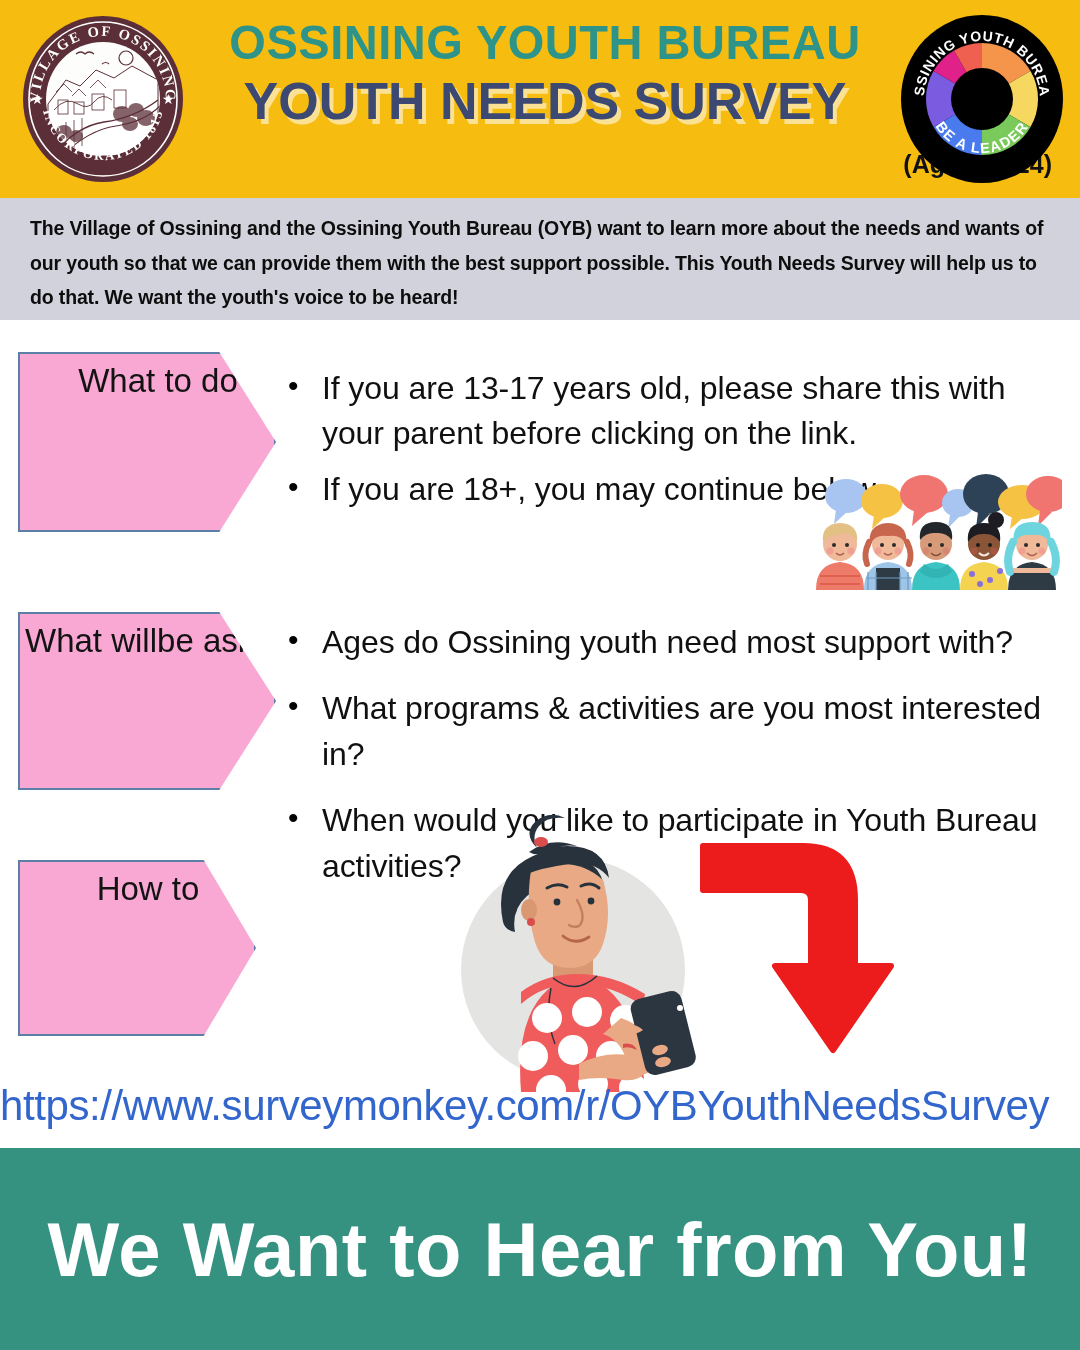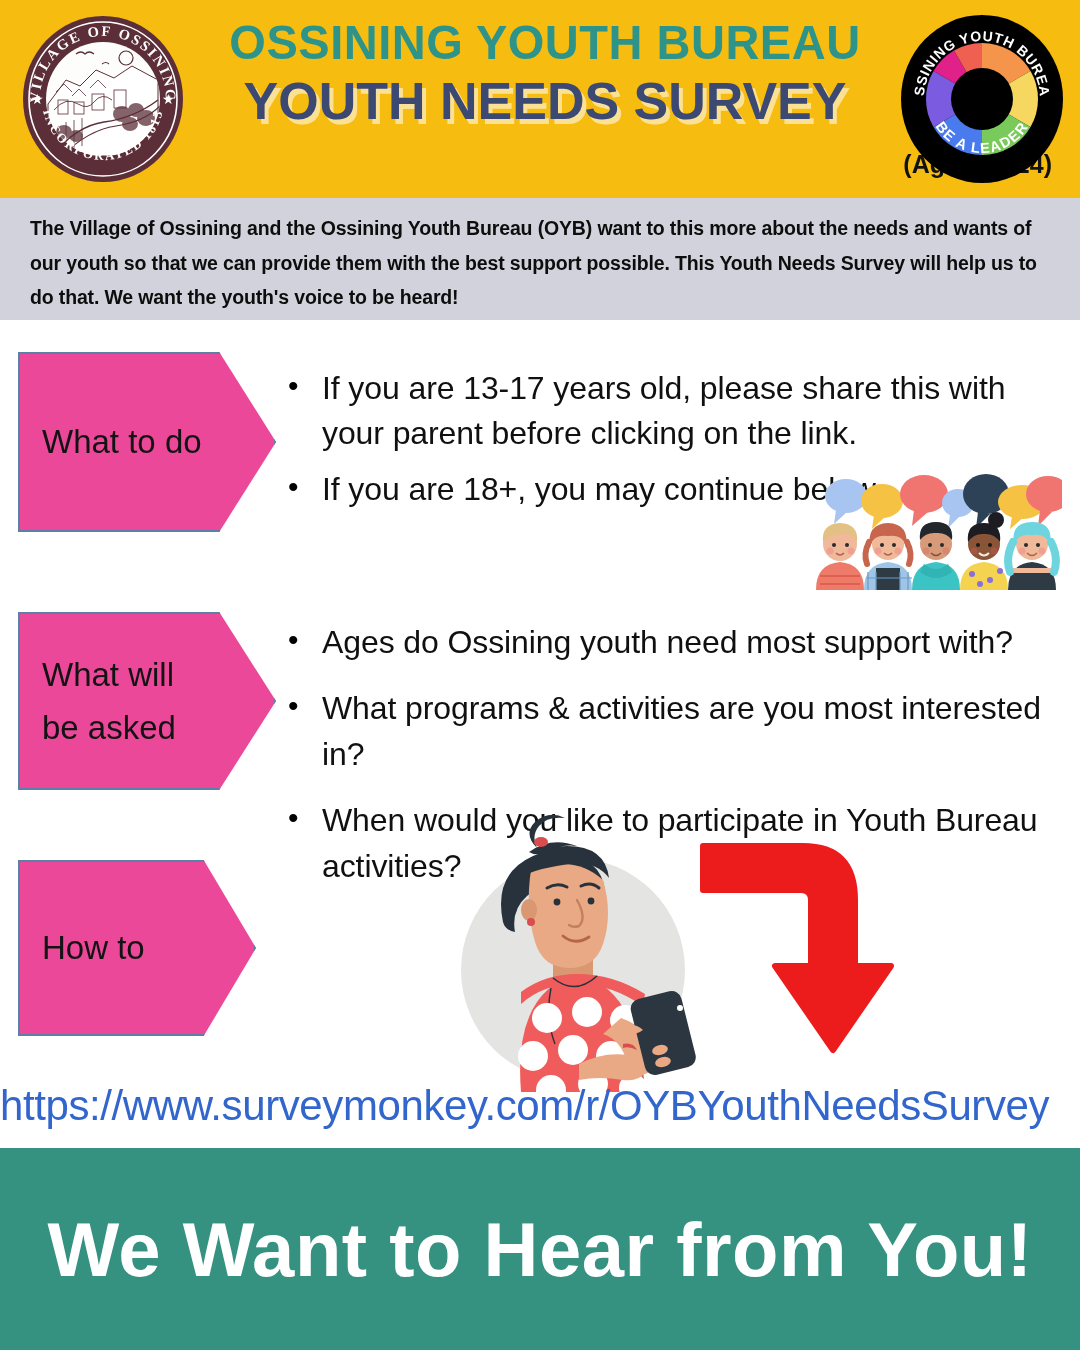--- a/index.html
+++ b/index.html
@@ -72,23 +72,23 @@
     color: #0d0d0d;
     line-height: 1.78;
     letter-spacing: -0.15px;
   }
 
   
   .section { position: absolute; }
 
   .badge {
     position: absolute;
-    background: #ec4899;
+    background: #f9a8d4;
     border: 2px solid #5C7FA8;
-    display: flex; flex-direction: column; justify-content: center;
+    display: flex; justify-content: center;
     padding-left: 22px;
     clip-path: polygon(0 0, 78% 0, 100% 50%, 78% 100%, 0 100%);
   }
   .badge-line {
     font-family: "Liberation Sans Narrow", "Liberation Sans", sans-serif;
     font-size: 33px;
     color: #131313;
     line-height: 1.62;
     white-space: nowrap;
   }
@@ -222,21 +222,21 @@
           <textPath href="#oybTop" startOffset="50%" text-anchor="middle">OSSINING YOUTH BUREAU</textPath>
         </text>
         <text font-family="Liberation Sans, sans-serif" font-size="14.5" font-weight="bold" fill="#ffffff" letter-spacing="1.4">
           <textPath href="#oybBot" startOffset="50%" text-anchor="middle">BE A LEADER</textPath>
         </text>
       </svg>
     </div>
   </div>
 
   <div class="intro-band">
-    <div class="intro-text">The Village of Ossining and the Ossining Youth Bureau (OYB) want to this more about the needs and wants of our youth so that we can provide them with the best support possible. This Youth Needs Survey will help us to do that. We want the youth's voice to be heard!</div>
+    <div class="intro-text">The Village of Ossining and the Ossining Youth Bureau (OYB) want to learn more about the needs and wants of our youth so that we can provide them with the best support possible. This Youth Needs Survey will help us to do that. We want the youth's voice to be heard!</div>
   </div>
 
   <div class="section">
     <div class="badge" style="left:18px; top:352px; width:258px; height:180px;">
       <div class="badge-line">What to do</div>
     </div>
     <div class="bullets" style="left:280px; top:366px; width:790px;">
       <div class="bullet" style="margin-bottom:10px;">If you are 13-17 years old, please share this with your parent before clicking on the link.</div>
       <div class="bullet">If you are 18+, you may continue below.</div>
     </div>

